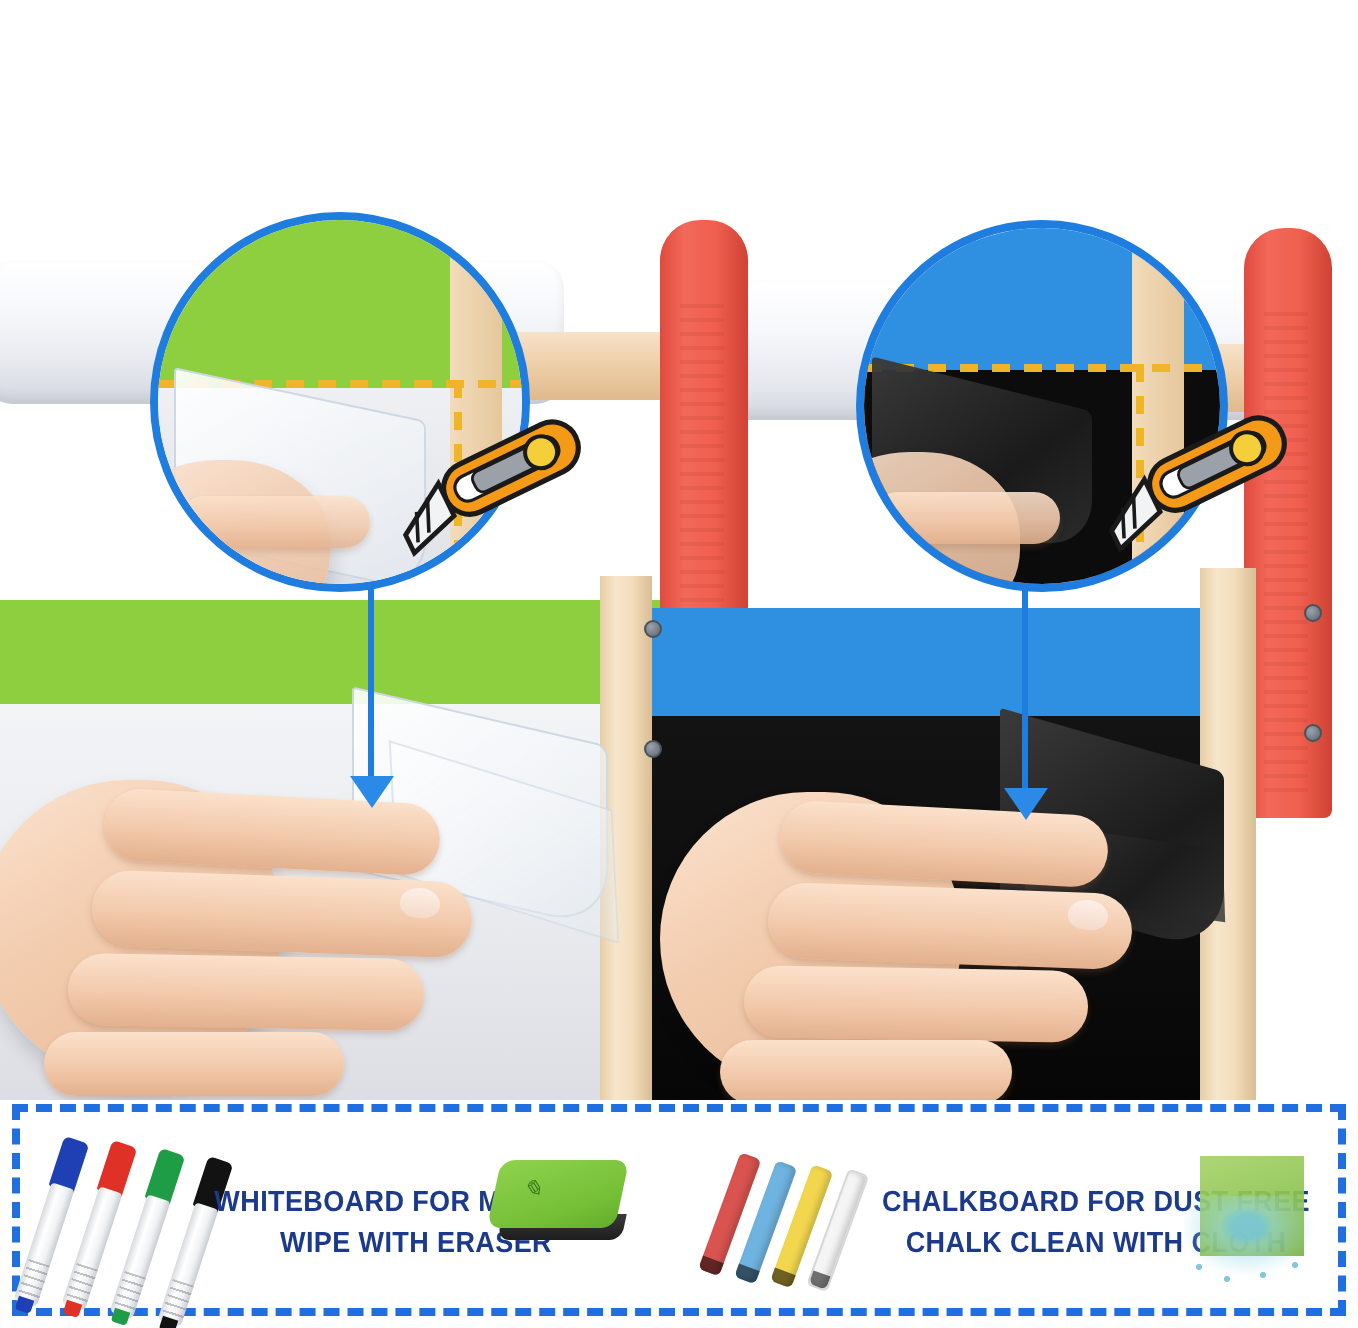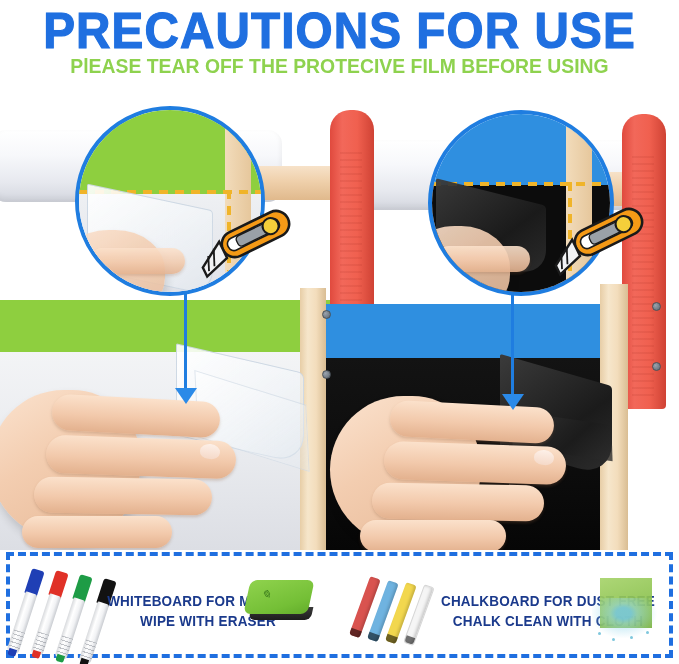--- a/index.html
+++ b/index.html
@@ -208,24 +208,20 @@
     position:absolute; left:0; top:24px; width:70px; height:44px;
     background: radial-gradient(ellipse at 45% 35%, rgba(120,200,225,.85) 0 14%, rgba(150,215,235,.55) 25%, rgba(255,255,255,0) 62%);
   }
   .cloth .drop { position:absolute; width:3px; height:3px; border-radius:50%; background:#7fc7dd; }
 </style>
 </head>
 <body>
 
 <div id="root">
 
-  <div class="header">
-    <div class="title">PRECAUTIONS FOR USE</div>
-    <div class="subtitle">PlEASE TEAR OFF THE PROTECIVE FILM BEFORE USING</div>
-  </div>
 
   <div class="photo-area">
 
     <div class="paper-roll roll-left"></div>
     <div class="paper-roll roll-right"></div>
 
     <div class="dowel dowel-a"></div>
     <div class="dowel dowel-b"></div>
 
     <div class="post-red post-l">

